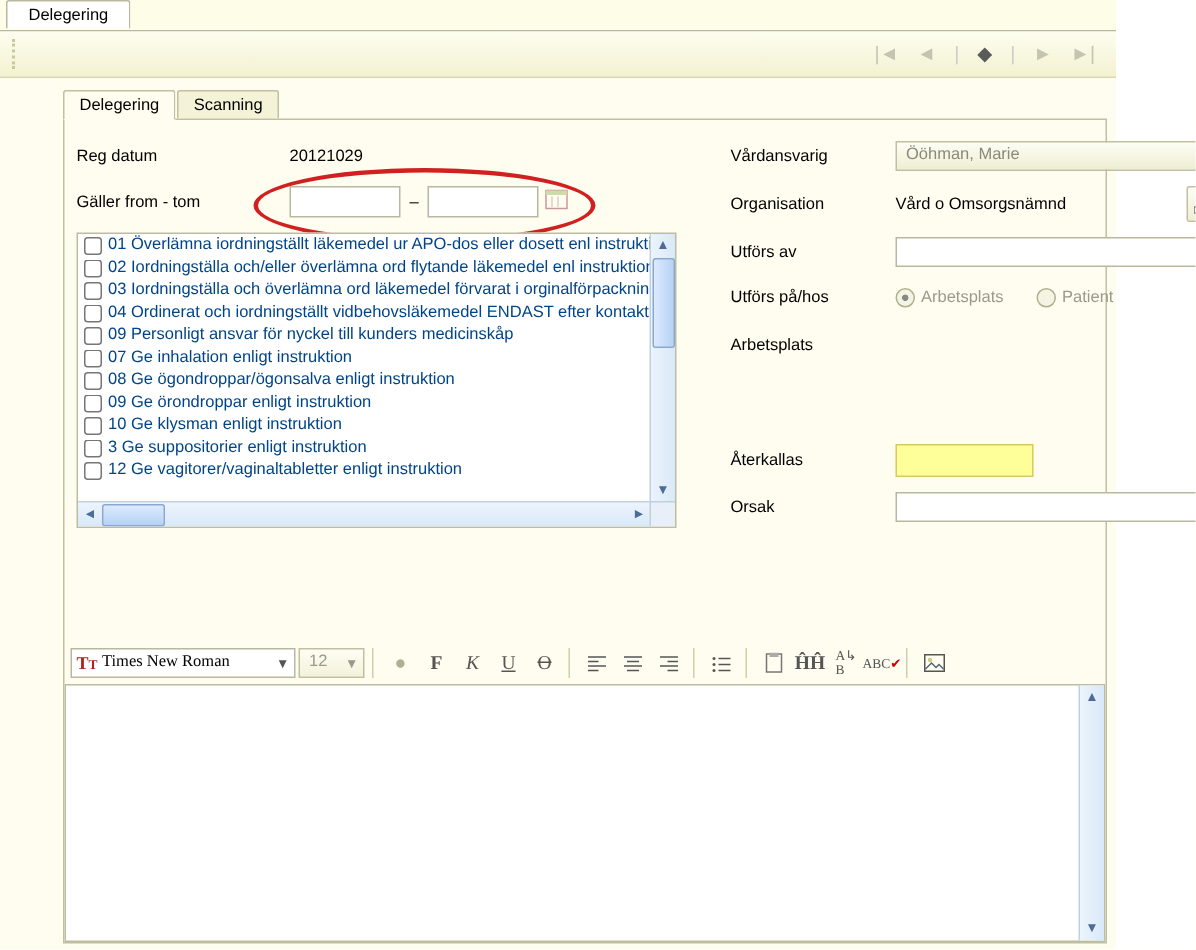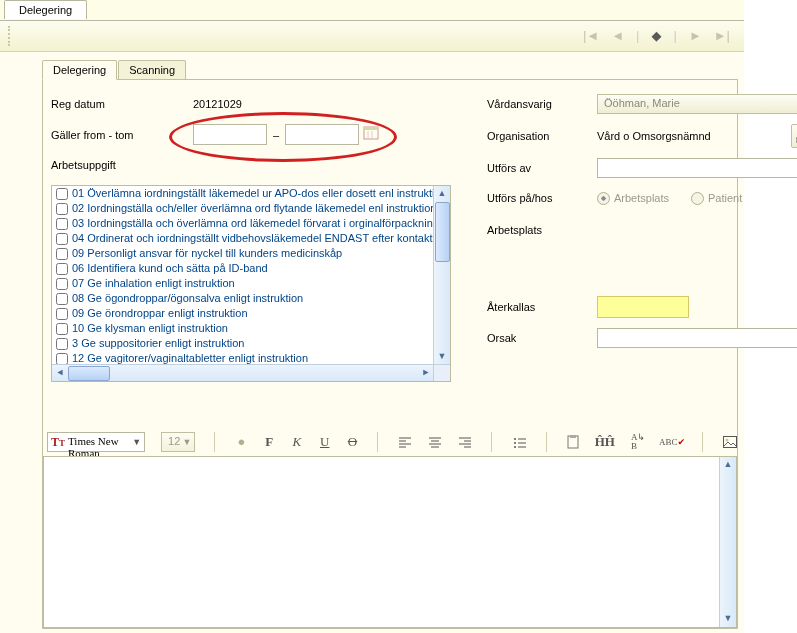--- a/index.html
+++ b/index.html
@@ -47,21 +47,21 @@
   
   .select{display:inline-block;height:20px;border:1px solid #c0bf9f;background:linear-gradient(#fdfdf5,#efeed3);box-sizing:border-box;position:relative;padding:2px 18px 2px 6px;color:#8a8a7a;font-size:11px;width:230px;vertical-align:middle;}
   .select .arrow{position:absolute;right:3px;top:3px;width:12px;height:12px;text-align:center;color:#8a8a7a;font-size:9px;}
   .select.white{background:#fff;color:#000;border-color:#b8b8a0;}
   .icon-btn{width:22px;height:22px;border:1px solid #c0c0a0;background:linear-gradient(#fdfdf5,#efeed3);display:inline-flex;align-items:center;justify-content:center;border-radius:2px;vertical-align:middle;margin-left:4px;}
   .radio-lbl{color:#9a9a8a;font-size:11px;margin-right:22px;display:inline-flex;align-items:center;gap:4px;}
   .radio-dot{width:11px;height:11px;border:1px solid #b0b090;border-radius:50%;background:#f4f4e4;display:inline-block;}
   .yellow-box{width:90px;height:20px;border:1px solid #d8c868;background:#ffff99;display:inline-block;}
   
   .editor-area{position:absolute;left:0;right:0;top:350px;bottom:0;}
-  .editor-toolbar{height:24px;position:relative;display:flex;align-items:center;gap:16px;padding-left:4px;}
+  .editor-toolbar{height:24px;position:relative;display:flex;align-items:center;gap:2px;padding-left:4px;}
   .font-select{height:20px;width:150px;border:1px solid #b8b8a0;background:#fff;padding:2px 16px 2px 20px;font-size:11px;font-family:"Times New Roman",serif;position:relative;box-sizing:border-box;}
   .font-select .tt{position:absolute;left:3px;top:2px;color:#b02020;font-weight:bold;font-family:serif;font-size:12px;}
   .font-select .arr{position:absolute;right:3px;top:4px;font-size:9px;color:#555;}
   .size-select{height:20px;width:44px;border:1px solid #c0bf9f;background:linear-gradient(#fdfdf5,#f3f2da);padding:2px 14px 2px 6px;font-size:11px;color:#9a9a8a;position:relative;box-sizing:border-box;}
   .size-select .arr{position:absolute;right:3px;top:4px;font-size:9px;color:#9a9a8a;}
   .tb-btn{width:22px;height:20px;display:inline-flex;align-items:center;justify-content:center;font-family:"Times New Roman",serif;font-size:13px;color:#555;border-radius:2px;}
   .tb-btn.dim{color:#b0b090;}
   .tb-group-sep{width:2px;height:20px;background:transparent;border-left:1px solid #d0ceac;margin:0 3px;}
   .editor-body{position:absolute;top:26px;left:0;right:0;bottom:0;border:1px solid #bcbca0;background:#fff;}
   .editor-body .vscroll2{position:absolute;top:0;right:0;bottom:0;width:16px;background:linear-gradient(90deg,#ecf4fc,#d9e8f8);border-left:1px solid #c0d0e0;}
@@ -110,23 +110,20 @@
           <span class="date-picker-btn">
             <svg width="16" height="16">
                   <rect x="1" y="2" width="14" height="12" fill="none" stroke="#c99" stroke-width="1"></rect>
                   <rect x="1" y="2" width="14" height="3" fill="#cda"></rect>
                   <line x1="5" y1="6" x2="5" y2="13" stroke="#dcc"></line>
                   <line x1="9" y1="6" x2="9" y2="13" stroke="#dcc"></line>
                 </svg>
           </span>
           <div class="ellipse" style="left:118px;top:-12px;width:222px;height:44px;"></div>
         </div>
-        <div class="row" style="margin-top:8px;">
-          <span class="lbl">Arbetsuppgift</span>
-        </div>
 
         <div class="list-box">
           <div class="list-inner">
             <div class="list-item">
                   <input type="checkbox" style="">
                   <span>01 Överlämna iordningställt läkemedel ur APO-dos eller dosett enl instruktion</span>
                 </div>
             <div class="list-item">
                   <input type="checkbox" style="">
                   <span>02 Iordningställa och/eller överlämna ord flytande läkemedel enl instruktion</span>
@@ -135,24 +132,20 @@
                   <input type="checkbox" style="">
                   <span>03 Iordningställa och överlämna ord läkemedel förvarat i orginalförpackning</span>
                 </div>
             <div class="list-item">
                   <input type="checkbox" style="">
                   <span>04 Ordinerat och iordningställt vidbehovsläkemedel ENDAST efter kontakt</span>
                 </div>
             <div class="list-item">
                   <input type="checkbox" style="">
                   <span>09 Personligt ansvar för nyckel till kunders medicinskåp</span>
-                </div>
-            <div class="list-item">
-                  <input type="checkbox" style="">
-                  <span>06 Identifiera kund och sätta på ID-band</span>
                 </div>
             <div class="list-item">
                   <input type="checkbox" style="">
                   <span>07 Ge inhalation enligt instruktion</span>
                 </div>
             <div class="list-item">
                   <input type="checkbox" style="">
                   <span>08 Ge ögondroppar/ögonsalva enligt instruktion</span>
                 </div>
             <div class="list-item">

